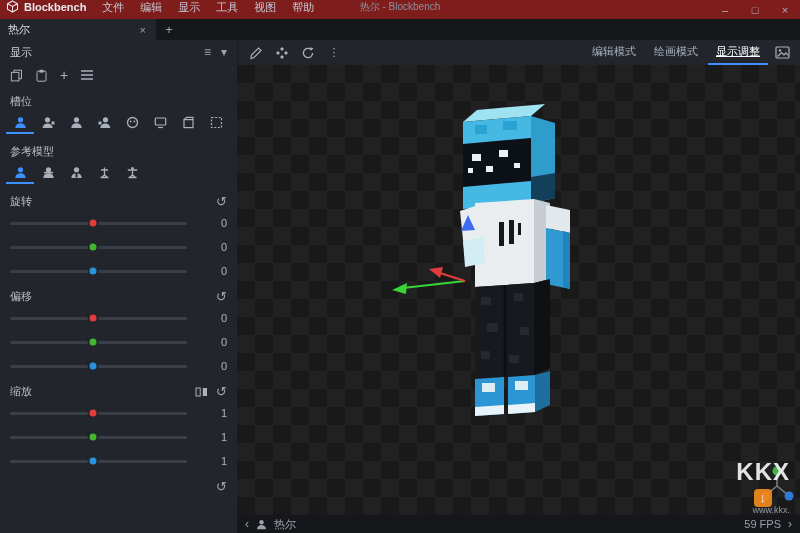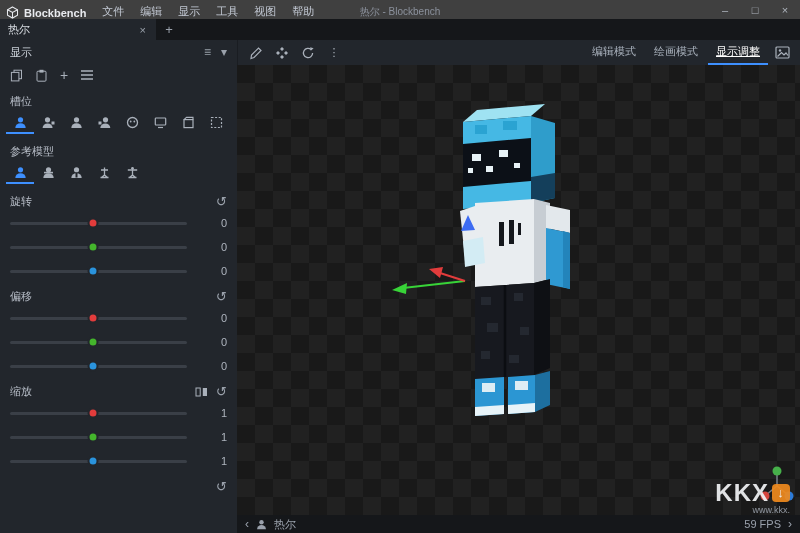--- a/index.html
+++ b/index.html
@@ -4,21 +4,21 @@
 <style>
   * { box-sizing: border-box; margin: 0; padding: 0; }
   html,body { width:800px; height:533px; overflow:hidden; }
   body {
     font-family:"Liberation Sans","DejaVu Sans",sans-serif;
     font-size:11px; color:#c3c9d4; background:#15171a;
   }
   .app { width:800px; height:533px; display:flex; flex-direction:column; }
 
   
-  .titlebar { height:19px; background:#404040; display:flex; align-items:flex-end; position:relative; flex:none; }
+  .titlebar { height:19px; background:#7f1d1d; display:flex; align-items:flex-start; position:relative; flex:none; }
   .logo { display:flex; align-items:center; gap:5px; padding:0 8px 0 6px; font-weight:bold; color:#e8eaee; }
   .menus { display:flex; }
   .menu-item { padding:0 8px; color:#c3c9d4; cursor:default; }
   .window-title { position:absolute; left:50%; transform:translateX(-50%); color:#8b919c; font-size:10px; }
   .win-controls { margin-left:auto; display:flex; height:100%; }
   .win-btn { width:30px; display:flex; align-items:center; justify-content:center; color:#aeb4bd; font-size:11px; }
 
   
   .tabbar { height:21px; background:#15171a; display:flex; align-items:flex-end; flex:none; }
   .tab { height:21px; width:156px; background:#22262c; display:flex; align-items:center; padding:0 8px; color:#d8dce2; }
@@ -60,21 +60,21 @@
     flex:1; position:relative; min-height:0;
     background-color:#191919;
     background-image:
       linear-gradient(45deg,#212121 25%,transparent 25%,transparent 75%,#212121 75%),
       linear-gradient(45deg,#212121 25%,transparent 25%,transparent 75%,#212121 75%);
     background-position:0 0,18px 18px;
     background-size:36px 36px;
   }
   .scene { position:absolute; inset:0; width:100%; height:100%; }
   .watermark { position:absolute; right:10px; bottom:0px; text-align:right; opacity:.92; }
-  .wm-big { font-size:24px; font-weight:bold; color:#f2f4f6; letter-spacing:1px; display:flex; align-items:center; gap:3px; justify-content:flex-end; }
+  .wm-big { font-size:24px; font-weight:bold; color:#f2f4f6; letter-spacing:1px; display:flex; align-items:center; gap:3px; justify-content:flex-end;flex-direction:column; }
   .wm-badge { display:inline-block; width:18px; height:18px; border-radius:4px; background:#f08a1d; color:#fff; font-size:13px; line-height:18px; text-align:center; font-weight:bold; }
   .wm-small { font-size:9px; color:#9aa1ab; margin-top:-2px; }
   .vp-status { height:18px; flex:none; background:#15171a; display:flex; align-items:center; padding:0 8px; gap:7px; color:#9aa1ac; }
   .vp-status .spacer { flex:1; }
   .chev { font-size:12px; color:#9aa1ac; }
 </style>
 </head>
 <body>
 
 <div class="app">

